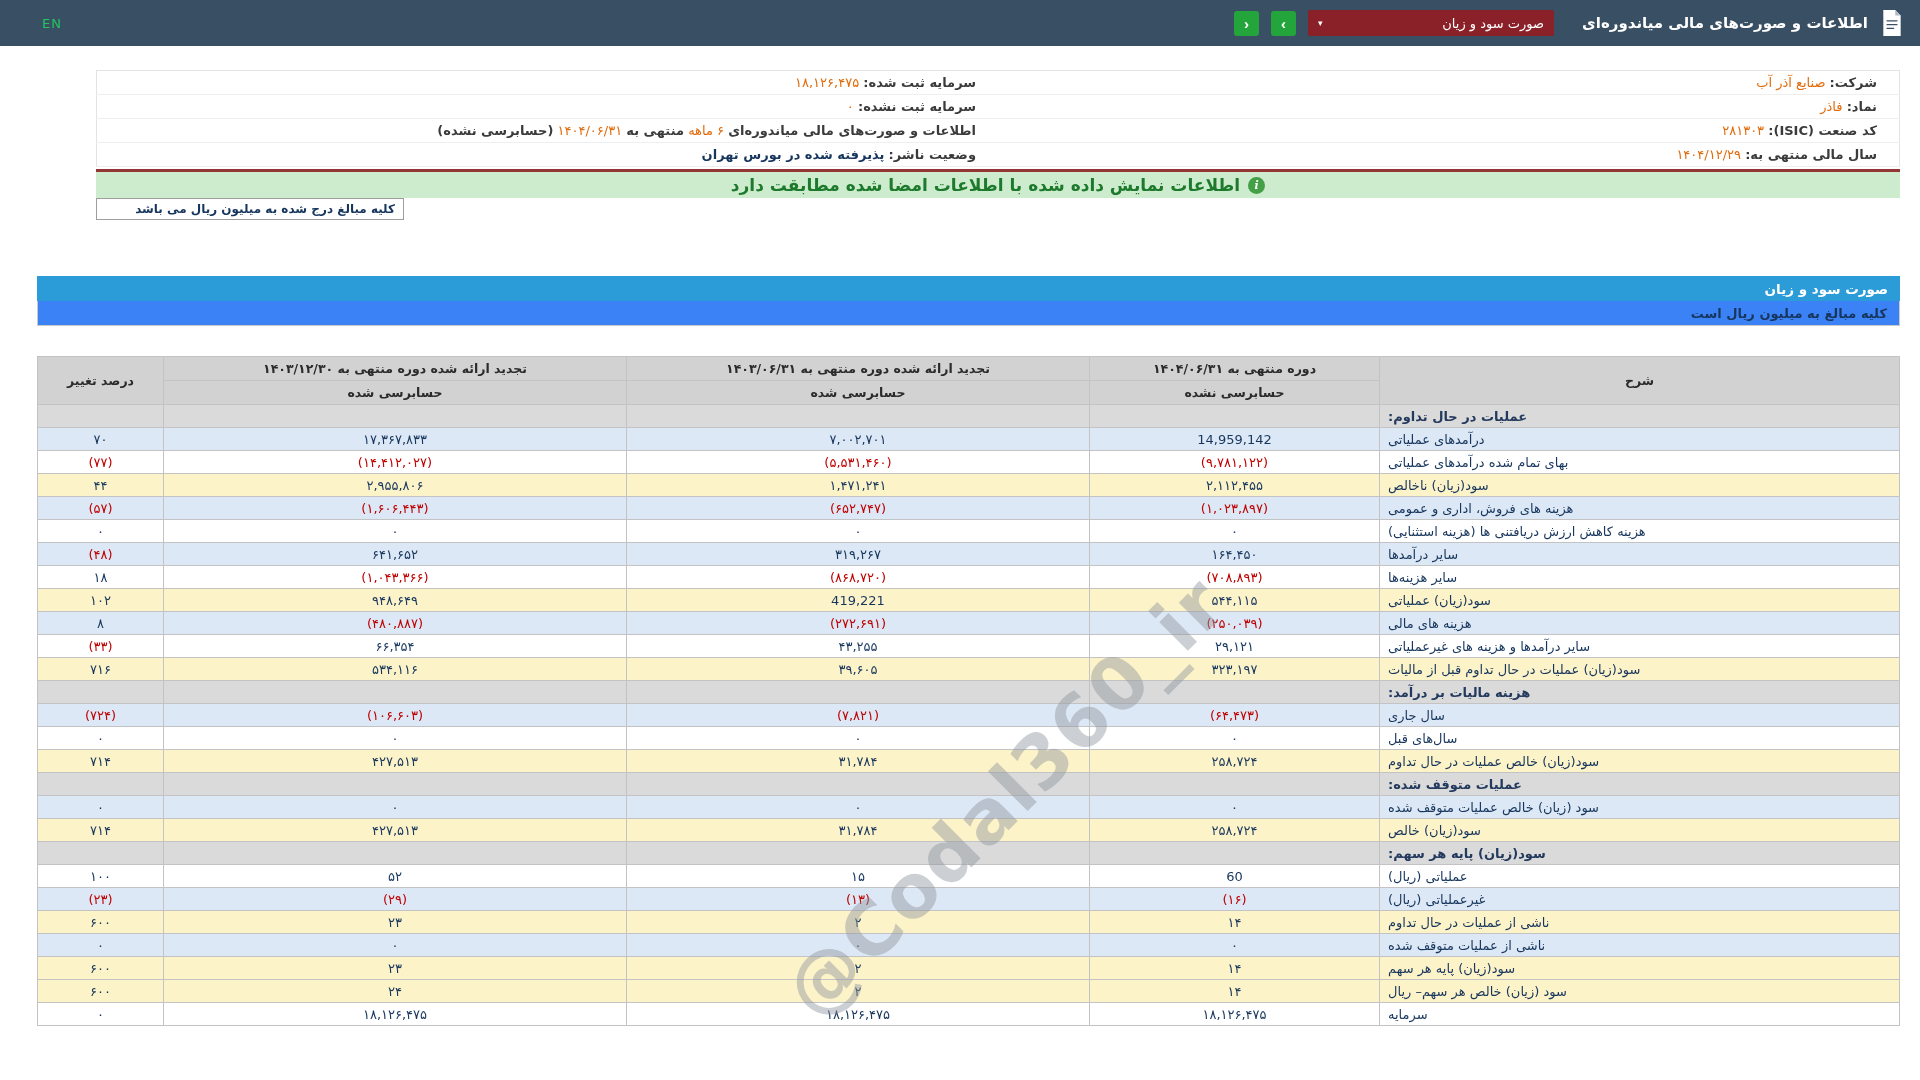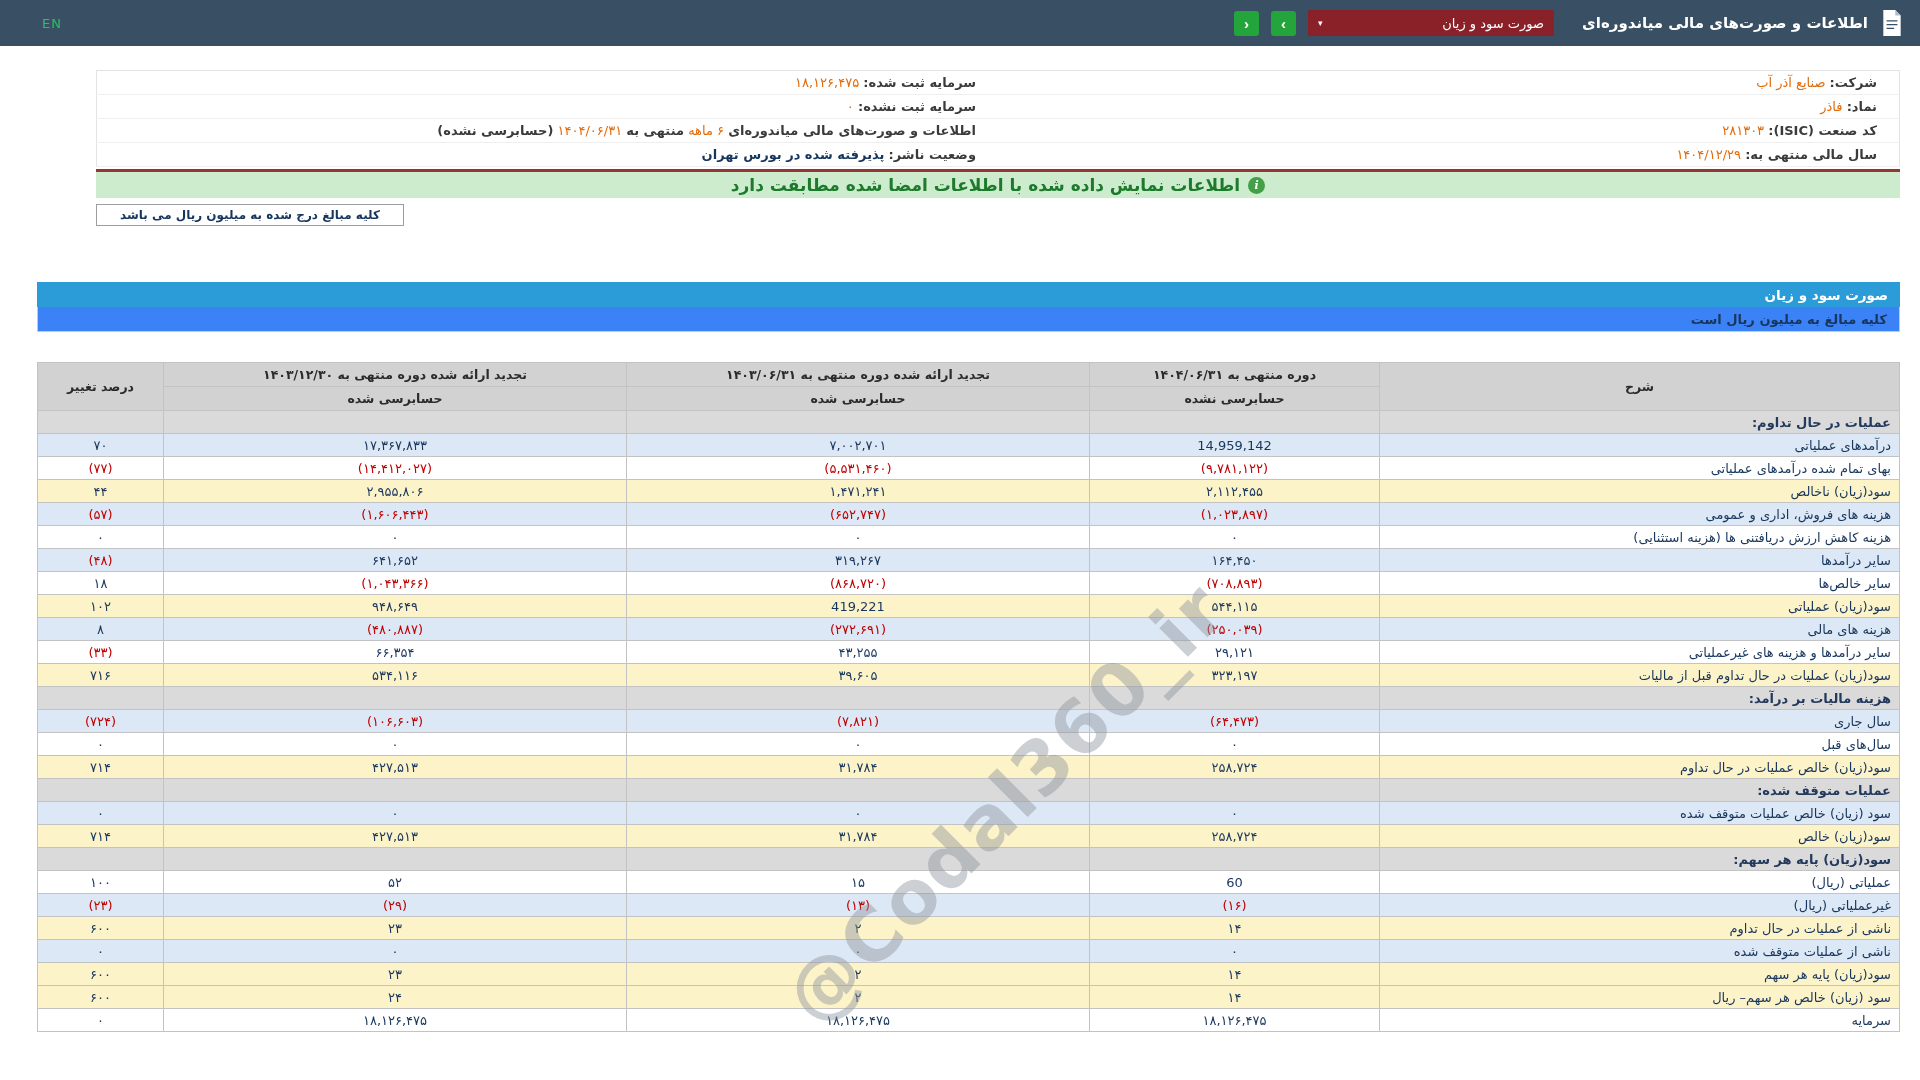--- a/index.html
+++ b/index.html
@@ -45,23 +45,23 @@
     display:flex; align-items:center; justify-content:center; gap:8px;
   }
   .match-banner .txt { color:var(--banner-green-text,#1d7a2c); font-size:17px; font-weight:bold; }
   .info-icon {
     width:17px; height:17px; border-radius:50%; background:#43a047; color:#fff;
     font-size:11px; font-weight:bold; font-style:italic;
     display:flex; align-items:center; justify-content:center;
     font-family:"DejaVu Serif",serif; flex:0 0 auto;
   }
   .unit-note-box {
-    margin-top:6px; margin-right:auto; width:308px;
+    margin-top:0; margin-right:auto; width:308px;
     border:1px solid #9e9e9e; background:#fff;
-    padding:3px 8px; text-align:center; font-size:12px; font-weight:bold;
+    padding:3px 8px; font-size:12px; font-weight:bold;
     color:var(--value-navy,#17365d);
   }
 
   
   .statement-section { margin:56px 20px 0 37px; position:relative; }
   .title-bar {
     height:25px; background:var(--title-blue,#2b9cd8); color:#fff;
     display:flex; align-items:center; padding:0 12px;
     font-size:13.5px; font-weight:bold;
   }
@@ -70,21 +70,21 @@
     display:flex; align-items:center; padding:0 12px;
     font-size:13px; font-weight:bold; color:var(--value-navy,#17365d);
   }
   .main-table { width:100%; border-collapse:collapse; margin-top:30px; table-layout:fixed; }
   .main-table th, .main-table td { border:1px solid #c3c3c3; }
   .main-table th {
     background:var(--header-gray,#d2d2d2); height:24px;
     font-weight:bold; color:#2b2b2b; text-align:center; font-size:12.5px; padding:1px 4px;
   }
   .main-table td { height:23px; padding:1px 8px; font-size:13px; }
-  td.desc { text-align:right; color:var(--value-navy,#17365d); }
+  td.desc { text-align:left; color:var(--value-navy,#17365d); }
   td.num  { text-align:center; color:var(--value-navy,#17365d); }
   td.num.neg { color:var(--value-negative,#c00000); }
   tr.bg-white  td { background:#fff; }
   tr.bg-blue   td { background:var(--row-blue,#dce8f5); }
   tr.bg-yellow td { background:var(--row-yellow,#fdf3c9); }
   tr.bg-gray   td { background:var(--row-gray,#dadada); }
   tr.section td { font-weight:bold; color:#23395d; }
 
   .watermark {
     position:absolute; top:478px; left:668px; width:600px;
@@ -253,21 +253,21 @@
           <td class="num">۰</td>
         </tr>
         <tr class="bg-blue">
           <td class="desc">سایر درآمدها</td>
           <td class="num">۱۶۴,۴۵۰</td>
           <td class="num">۳۱۹,۲۶۷</td>
           <td class="num">۶۴۱,۶۵۲</td>
           <td class="num neg">(۴۸)</td>
         </tr>
         <tr class="bg-white">
-          <td class="desc">سایر خالص‌ها</td>
+          <td class="desc">سایر هزینه‌ها</td>
           <td class="num neg">(۷۰۸,۸۹۳)</td>
           <td class="num neg">(۸۶۸,۷۲۰)</td>
           <td class="num neg">(۱,۰۴۳,۳۶۶)</td>
           <td class="num">۱۸</td>
         </tr>
         <tr class="bg-yellow">
           <td class="desc">سود(زیان) عملیاتی</td>
           <td class="num">۵۴۴,۱۱۵</td>
           <td class="num">419,221</td>
           <td class="num">۹۴۸,۶۴۹</td>

